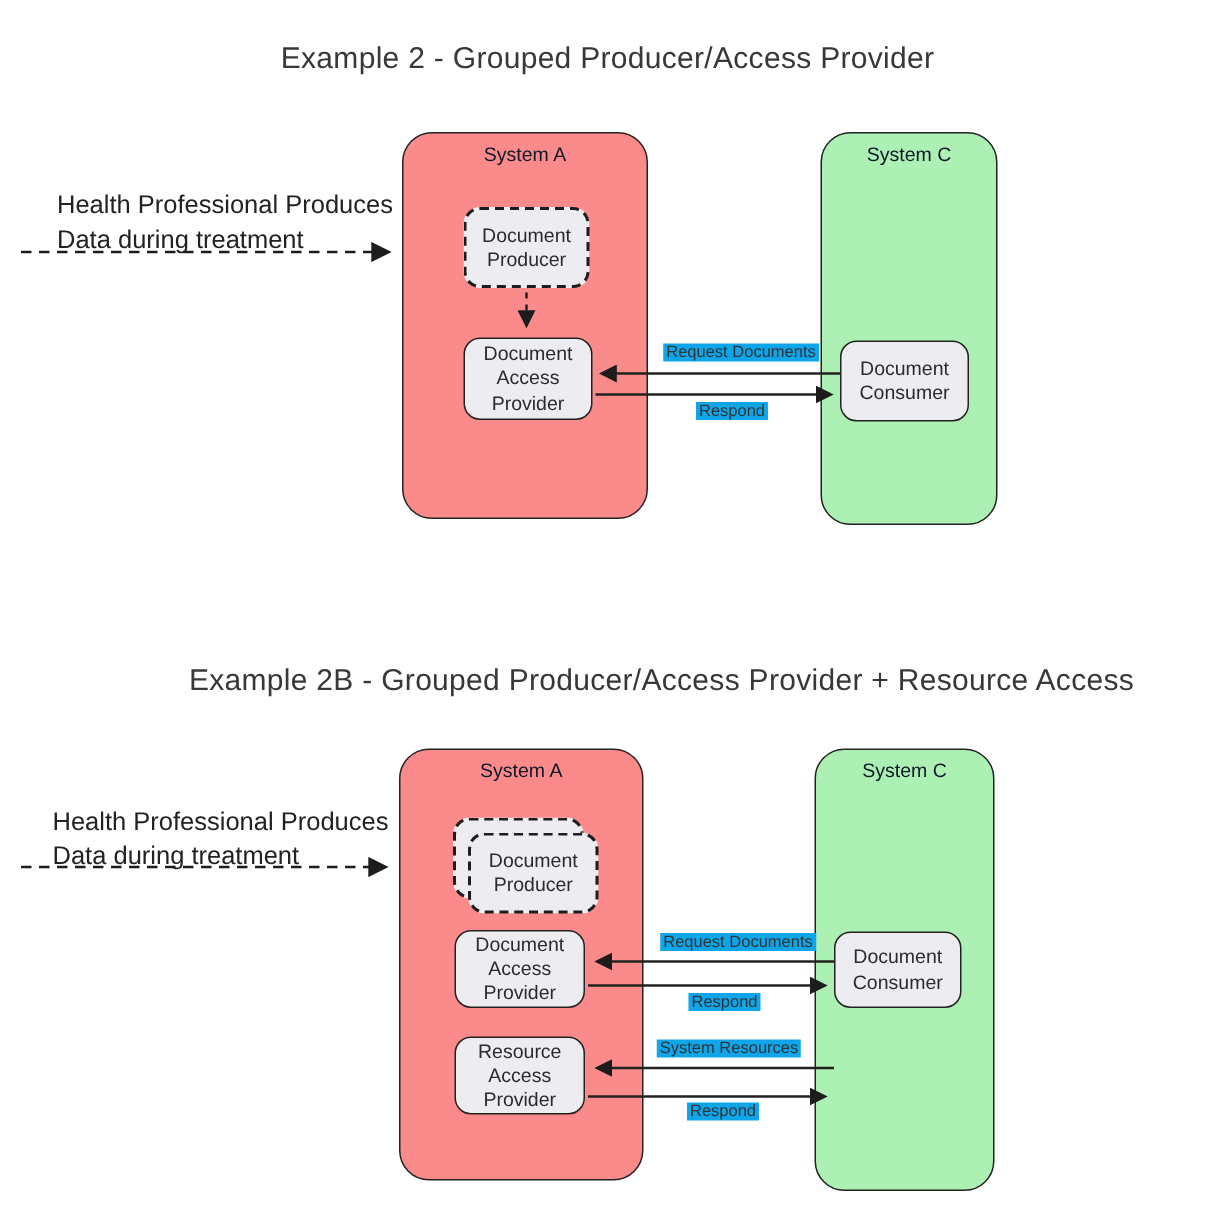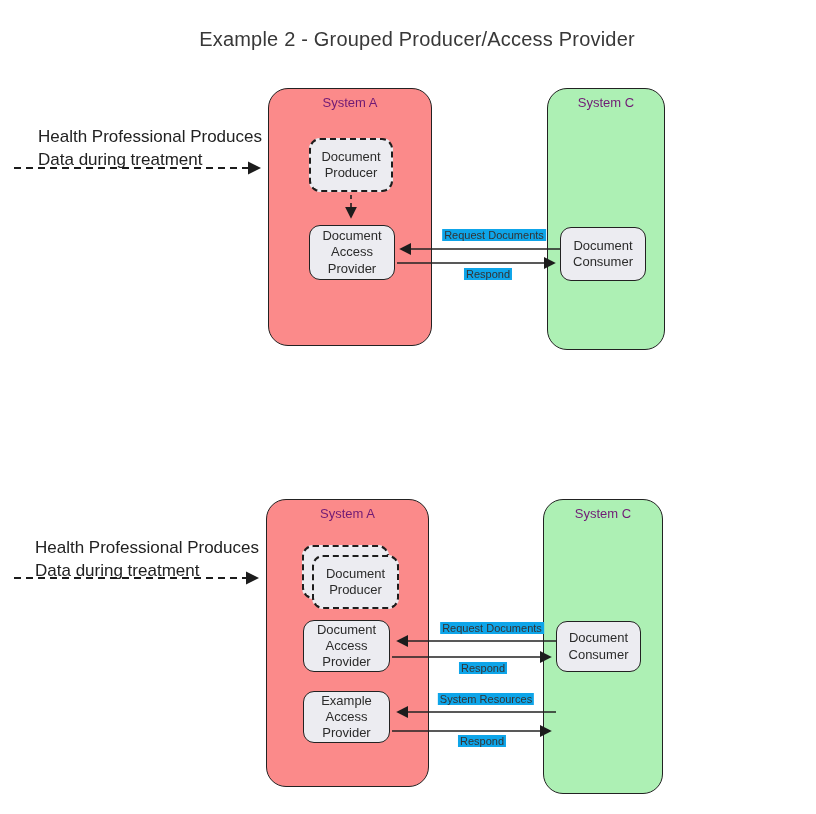--- a/index.html
+++ b/index.html
@@ -9,21 +9,21 @@
   }
   .diagram-title{
     position:absolute;text-align:center;font-size:20px;color:#383838;letter-spacing:0.2px;
   }
   .container{
     position:absolute;box-sizing:border-box;border:1.5px solid #222;border-radius:20px;
   }
   .container.red{background:var(--system_a_fill,#fb8a8a);}
   .container.green{background:var(--system_c_fill,#adf0b4);}
   .container-label{
-    position:absolute;top:6px;left:0;right:0;text-align:center;font-size:13px;color:#701a75;
+    position:absolute;top:6px;left:0;right:0;text-align:center;font-size:13px;color:#0f172a;
   }
   .node{
     position:absolute;box-sizing:border-box;background:var(--node_fill,#ececf1);
     border:1.5px solid #222;border-radius:11px;
     display:flex;align-items:center;justify-content:center;text-align:center;
     font-size:13px;line-height:1.25;color:#2b2b2b;padding:2px 5px;
   }
   .node.dashed{border:2px dashed #1d1d1d;}
   .node.back{padding:0;}
   .arrow-label{
@@ -33,21 +33,21 @@
   .annotation{
     position:absolute;font-size:17px;line-height:1.35;color:#222;white-space:nowrap;
   }
   svg.arrows{position:absolute;left:0;top:0;pointer-events:none;}
 </style>
 </head>
 <body>
 
 <div class="canvas">
 
-  <div class="diagram-title" style="top:28px;left:16px;width:730px;padding-left:36px;">Example 2 - Grouped Producer/Access Provider</div>
+  <div class="diagram-title" style="top:28px;left:4px;width:730px;padding-left:36px;">Example 2 - Grouped Producer/Access Provider</div>
 
   <div class="annotation" style="left:38px;top:126px;">
     <div>Health Professional Produces</div>
     <div>Data during treatment</div>
   </div>
 
   <div class="container red" style="left:268px;top:88px;width:164px;height:258px;">
     <div class="container-label">System A</div>
   </div>
 
@@ -57,40 +57,41 @@
 
   <div class="node dashed" style="left:309px;top:138px;width:84px;height:54px;">Document Producer</div>
 
   <div class="node" style="left:309px;top:225px;width:86px;height:55px;">Document Access Provider</div>
 
   <div class="node" style="left:560px;top:227px;width:86px;height:54px;">Document Consumer</div>
 
   <div class="arrow-label" style="left:494px;top:229px;">Request Documents</div>
   <div class="arrow-label" style="left:488px;top:268px;">Respond</div>
 
+  <div class="diagram-title" style="top:443px;left:66px;width:750px;">Example 2B - Grouped Producer/Access Provider + Resource Access</div>
 
   <div class="annotation" style="left:35px;top:537px;">
     <div>Health Professional Produces</div>
     <div>Data during treatment</div>
   </div>
 
   <div class="container red" style="left:266px;top:499px;width:163px;height:288px;">
     <div class="container-label">System A</div>
   </div>
 
   <div class="container green" style="left:543px;top:499px;width:120px;height:295px;">
     <div class="container-label">System C</div>
   </div>
 
   <div class="node dashed back" style="left:302px;top:545px;width:87px;height:54px;"></div>
   <div class="node dashed" style="left:312px;top:555px;width:87px;height:54px;">Document Producer</div>
 
   <div class="node" style="left:303px;top:620px;width:87px;height:52px;">Document Access Provider</div>
 
-  <div class="node" style="left:303px;top:691px;width:87px;height:52px;">Example Access Provider</div>
+  <div class="node" style="left:303px;top:691px;width:87px;height:52px;">Resource Access Provider</div>
 
   <div class="node" style="left:556px;top:621px;width:85px;height:51px;">Document Consumer</div>
 
 
   <div class="arrow-label" style="left:492px;top:622px;">Request Documents</div>
   <div class="arrow-label" style="left:483px;top:662px;">Respond</div>
   <div class="arrow-label" style="left:486px;top:693px;">System Resources</div>
   <div class="arrow-label" style="left:482px;top:735px;">Respond</div>
 
   <svg class="arrows" width="816" height="814" viewBox="0 0 816 814">

